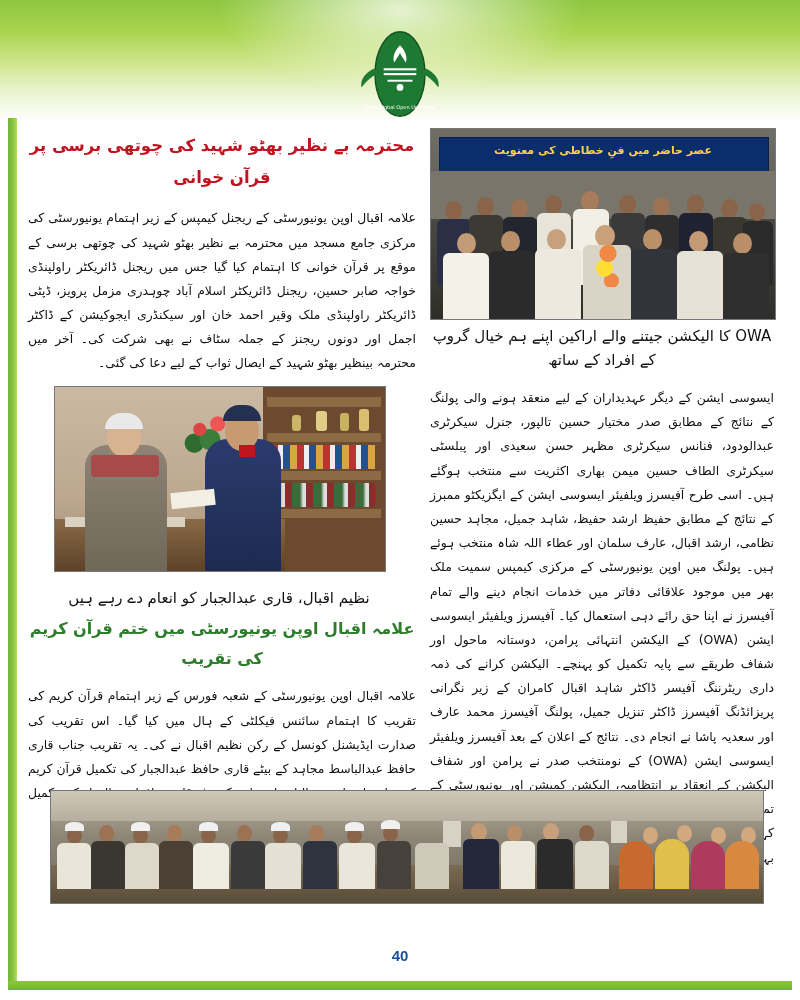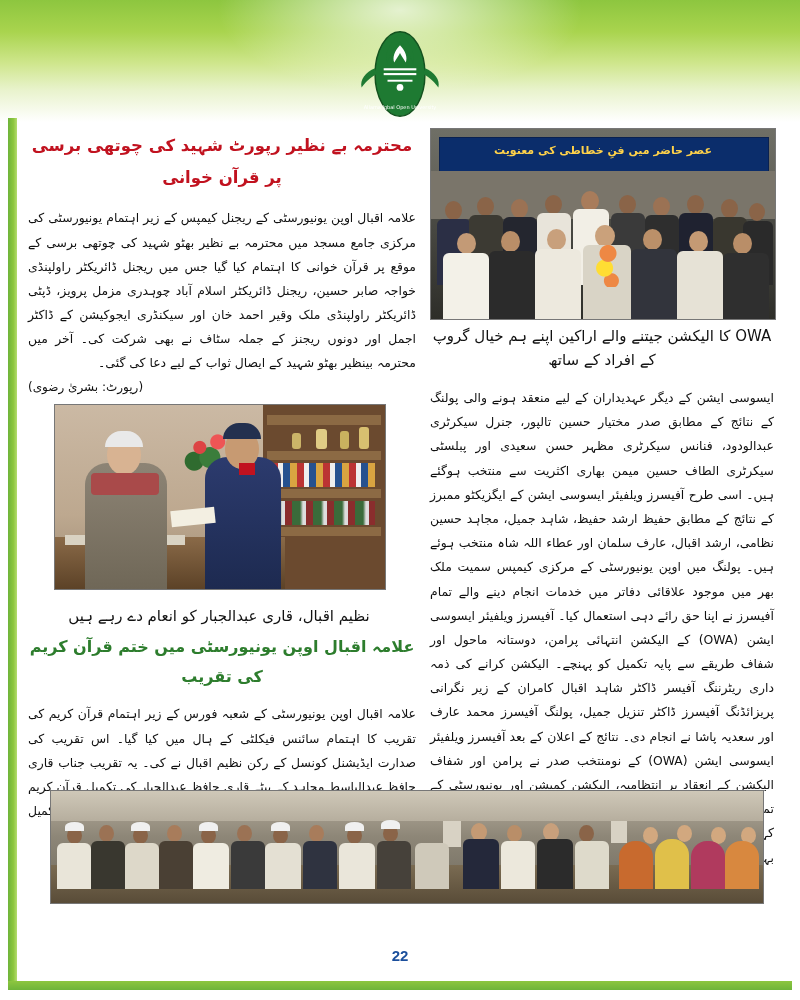--- a/index.html
+++ b/index.html
@@ -188,25 +188,24 @@
     </svg>
   </div>
 
   <div class="left-bar"></div>
   <div class="bottom-bar"></div>
 
   <div class="content">
 
     <div class="col-left">
 
-      <div class="headline" style="margin-top:2px;">محترمہ بے نظیر رپورٹ شہید کی چوتھی برسی پر قرآن خوانی</div>
+      <div class="headline" style="margin-top:2px;">محترمہ بے نظیر بھٹو شہید کی چوتھی برسی پر قرآن خوانی</div>
 
       <div class="urdu body-text" style="margin-top:12px;">علامہ اقبال اوپن یونیورسٹی کے ریجنل کیمپس کے زیر اہتمام یونیورسٹی کی مرکزی جامع مسجد میں محترمہ بے نظیر بھٹو شہید کی چوتھی برسی کے موقع پر قرآن خوانی کا اہتمام کیا گیا جس میں ریجنل ڈائریکٹر راولپنڈی خواجہ صابر حسین، ریجنل ڈائریکٹر اسلام آباد چوہدری مزمل پرویز، ڈپٹی ڈائریکٹر راولپنڈی ملک وقیر احمد خان اور سیکنڈری ایجوکیشن کے ڈاکٹر اجمل اور دونوں ریجنز کے جملہ سٹاف نے بھی شرکت کی۔ آخر میں محترمہ بینظیر بھٹو شہید کے ایصال ثواب کے لیے دعا کی گئی۔</div>
 
-      <div class="credit">(رپورٹ: بشریٰ رضوی)</div>
 
       <div class="photo" style="width:330px;height:184px;margin:10px 0 0 26px;">
 
         <div style="position:absolute;inset:0;background:linear-gradient(to bottom,#cbb9a4 0%,#bda88f 60%,#9c8a74 100%);"></div>
 
         <div style="position:absolute;right:0;top:0;width:122px;height:184px;background:#6b4a2f;"></div>
         <div style="position:absolute;right:4px;top:10px;width:114px;height:10px;background:#8c6a44;"></div>
         <div style="position:absolute;right:4px;top:46px;width:114px;height:9px;background:#8c6a44;"></div>
         <div style="position:absolute;right:4px;top:84px;width:114px;height:9px;background:#8c6a44;"></div>
         <div style="position:absolute;right:4px;top:122px;width:114px;height:9px;background:#8c6a44;"></div>
@@ -352,14 +351,14 @@
       <div class="head" style="left:626px;top:34px;width:15px;height:17px;background:#d2a87f;"></div>
       <div class="head" style="left:660px;top:36px;width:15px;height:17px;background:#d2a87f;"></div>
       <div class="head" style="left:690px;top:36px;width:15px;height:17px;background:#d2a87f;"></div>
       <div class="fig" style="left:568px;top:50px;width:34px;height:48px;background:#c86a2e;border-radius:16px 16px 0 0;"></div>
       <div class="fig" style="left:604px;top:48px;width:34px;height:50px;background:#e0c04a;border-radius:16px 16px 0 0;"></div>
       <div class="fig" style="left:640px;top:50px;width:34px;height:48px;background:#b03a5e;border-radius:16px 16px 0 0;"></div>
       <div class="fig" style="left:674px;top:50px;width:34px;height:48px;background:#d8883f;border-radius:16px 16px 0 0;"></div>
     </div>
   </div>
 
-  <div class="page-num">22</div>
+  <div class="page-num">40</div>
 </div>
 
 </body></html>

